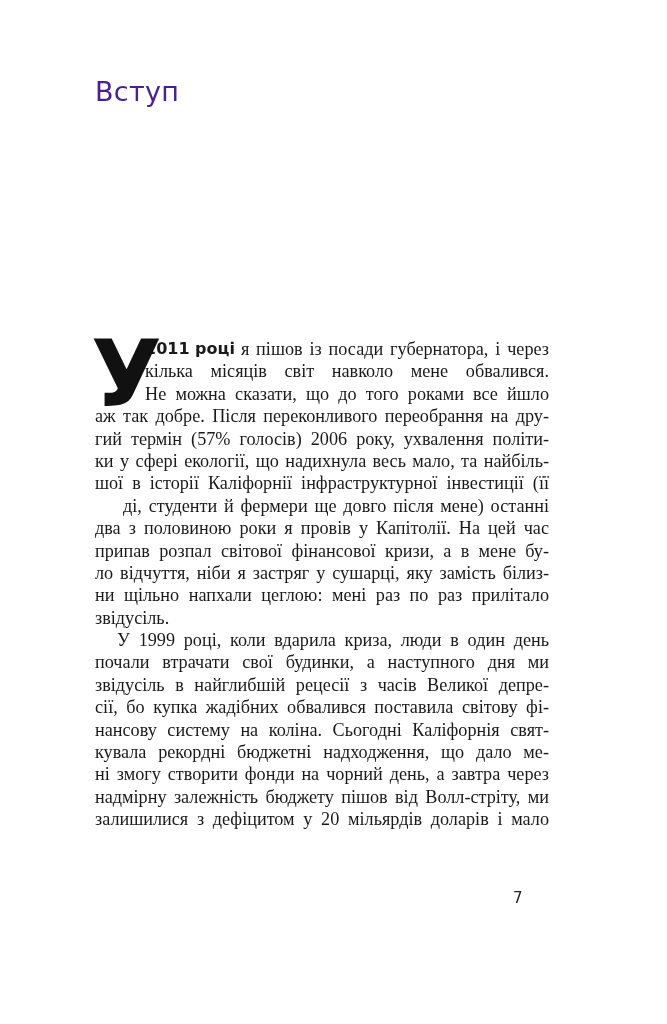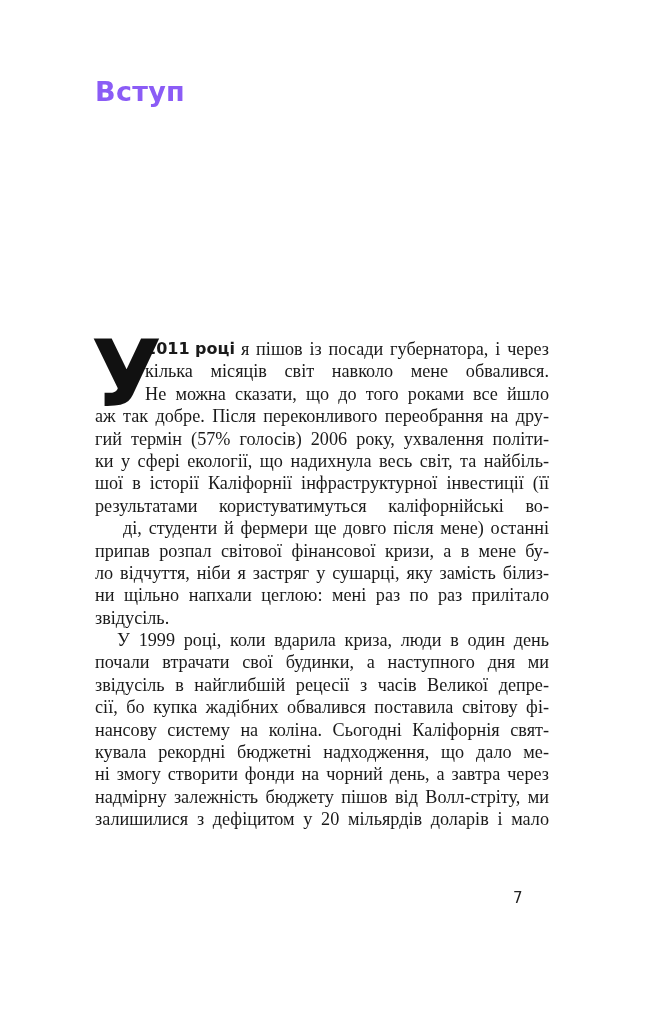--- a/index.html
+++ b/index.html
@@ -1,20 +1,20 @@
 <!DOCTYPE html>
 <html><head>
   <meta charset="utf-8">
   <style>
     html, body { margin: 0; padding: 0; background: #ffffff; }
     body { width: 667px; height: 1024px; position: relative; overflow: hidden; color: #1a1a1a; }
     .title {
       position: absolute; left: 95px; top: 76px;
-      font-family: "DejaVu Sans", sans-serif; font-weight: bold;
-      font-size: 27px; letter-spacing: 0.3px; color: #8b5cf6;
+      font-family: "DejaVu Sans", sans-serif; font-weight: normal;
+      font-size: 27px; letter-spacing: 0.3px; color: #4c1d95;
     }
     .body-text {
       position: absolute; left: 95px; top: 338px; width: 454px;
       font-family: "Liberation Serif", serif; font-size: 18.2px; line-height: 22.4px;
       color: #1a1a1a;
     }
     .line { white-space: nowrap; display: flex; justify-content: space-between; height: 22.4px; }
     .line.last { justify-content: flex-start; }
     .dropcap {
       position: absolute; left: -4px; top: -3px;
@@ -49,30 +49,30 @@
   <div class="line indent-cap">
       <span class="jline" style="display: block; width: 100%; text-align: justify; text-align-last: justify; font-family: Liberation Serif, serif;">Не можна сказати, що до того роками все йшло</span>
     </div>
   <div class="line">
       <span class="jline" style="display: block; width: 100%; text-align: justify; text-align-last: justify;">аж так добре. Після переконливого переобрання на дру-</span>
     </div>
   <div class="line">
       <span class="jline" style="display: block; width: 100%; text-align: justify; text-align-last: justify;">гий термін (57% голосів) 2006 року, ухвалення політи-</span>
     </div>
   <div class="line">
-      <span class="jline" style="display: block; width: 100%; text-align: justify; text-align-last: justify;">ки у сфері екології, що надихнула весь світ, та найбіль-</span>
+      <span class="jline" style="display: block; width: 100%; text-align: justify; text-align-last: justify;">ки у сфері екології, що надихнула весь мало, та найбіль-</span>
     </div>
   <div class="line">
       <span class="jline" style="display: block; width: 100%; text-align: justify; text-align-last: justify;">шої в історії Каліфорнії інфраструктурної інвестиції (її</span>
     </div>
   <div class="line">
-      <span class="jline" style="display: block; width: 100%; text-align: justify; text-align-last: justify;">результатами користуватимуться каліфорнійські во-</span>
+      <span class="jline" style="display: block; width: 100%; text-align: justify; text-align-last: justify; margin-left: 28px;">ді, студенти й фермери ще довго після мене) останні</span>
     </div>
   <div class="line">
-      <span class="jline" style="display: block; width: 100%; text-align: justify; text-align-last: justify; margin-left: 28px;">ді, студенти й фермери ще довго після мене) останні</span>
+      <span class="jline" style="display: block; width: 100%; text-align: justify; text-align-last: justify;">два з половиною роки я провів у Капітолії. На цей час</span>
     </div>
   <div class="line">
       <span class="jline" style="display: block; width: 100%; text-align: justify; text-align-last: justify;">припав розпал світової фінансової кризи, а в мене бу-</span>
     </div>
   <div class="line">
       <span class="jline" style="display: block; width: 100%; text-align: justify; text-align-last: justify;">ло відчуття, ніби я застряг у сушарці, яку замість білиз-</span>
     </div>
   <div class="line">
       <span class="jline" style="display: block; width: 100%; text-align: justify; text-align-last: justify;">ни щільно напхали цеглою: мені раз по раз прилітало</span>
     </div>

